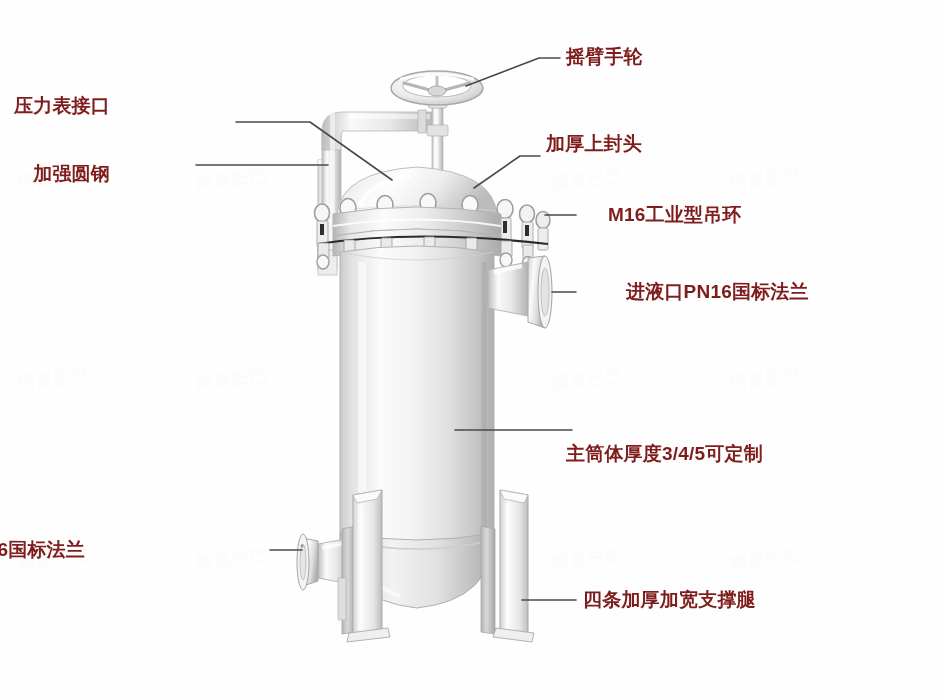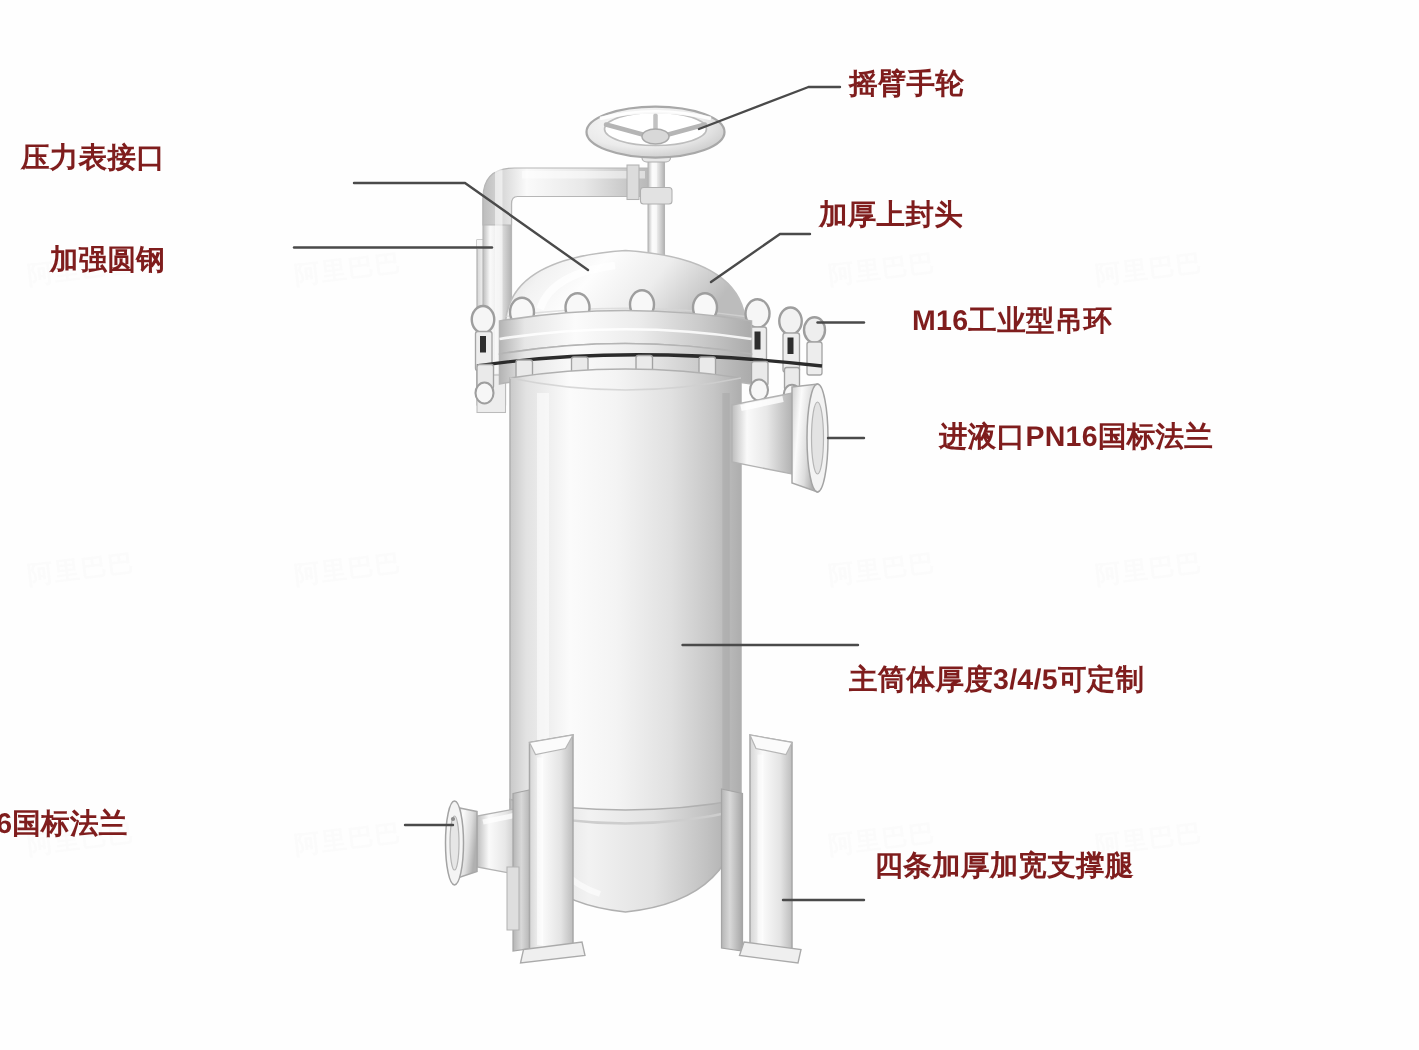--- a/index.html
+++ b/index.html
@@ -319,16 +319,16 @@
 
   <div id="label-layer">
       <div class="lbl r" style="left: 566px; top: 47px;">摇臂手轮</div>
       <div class="lbl l" style="left: auto; top: 96px; right: 836px;">压力表接口</div>
       <div class="lbl l" style="left: auto; top: 164px; right: 836px;">加强圆钢</div>
       <div class="lbl r" style="left: 546px; top: 134px;">加厚上封头</div>
       <div class="lbl r" style="left: 608px; top: 205px;">M16工业型吊环</div>
       <div class="lbl r" style="left: 583px; top: 282px; margin-left: 43px;">进液口PN16国标法兰</div>
       <div class="lbl r" style="left: 566px; top: 420px; margin-top: 24px;">主筒体厚度3/4/5可定制</div>
       <div class="lbl l" style="left: auto; top: 540px; right: 861px;">出液口PN16国标法兰</div>
-      <div class="lbl r" style="left: 583px; top: 568px; font-family: Liberation Serif, serif;">四条加厚加宽支撑腿</div>
+      <div class="lbl r" style="left: 583px; top: 590px; font-family: Liberation Serif, serif;">四条加厚加宽支撑腿</div>
     </div>
 
 </div>
 
 </body></html>

